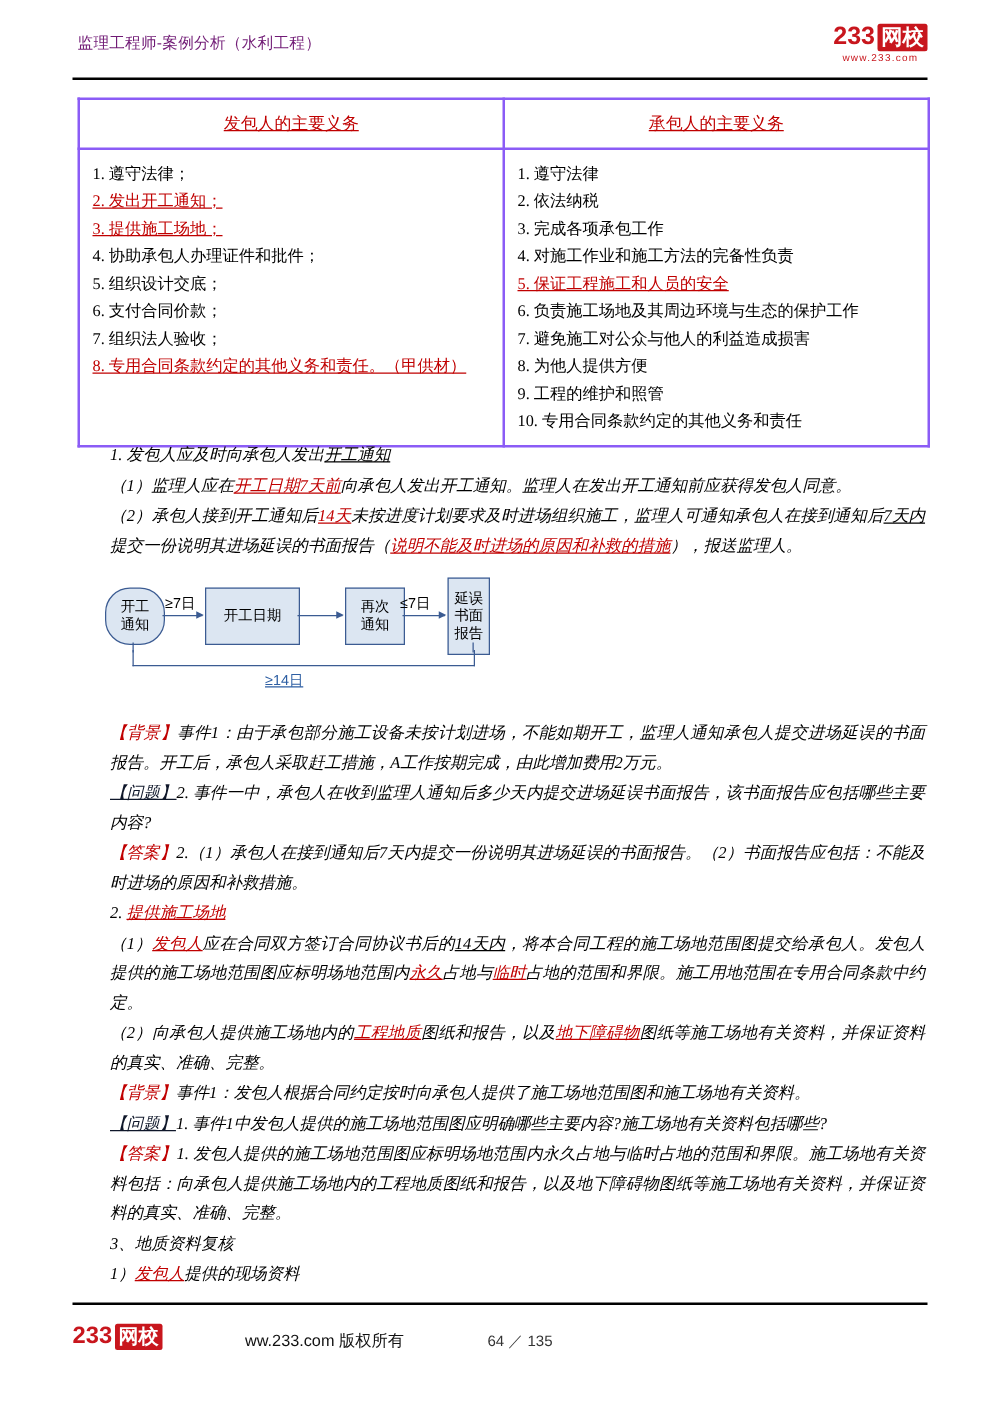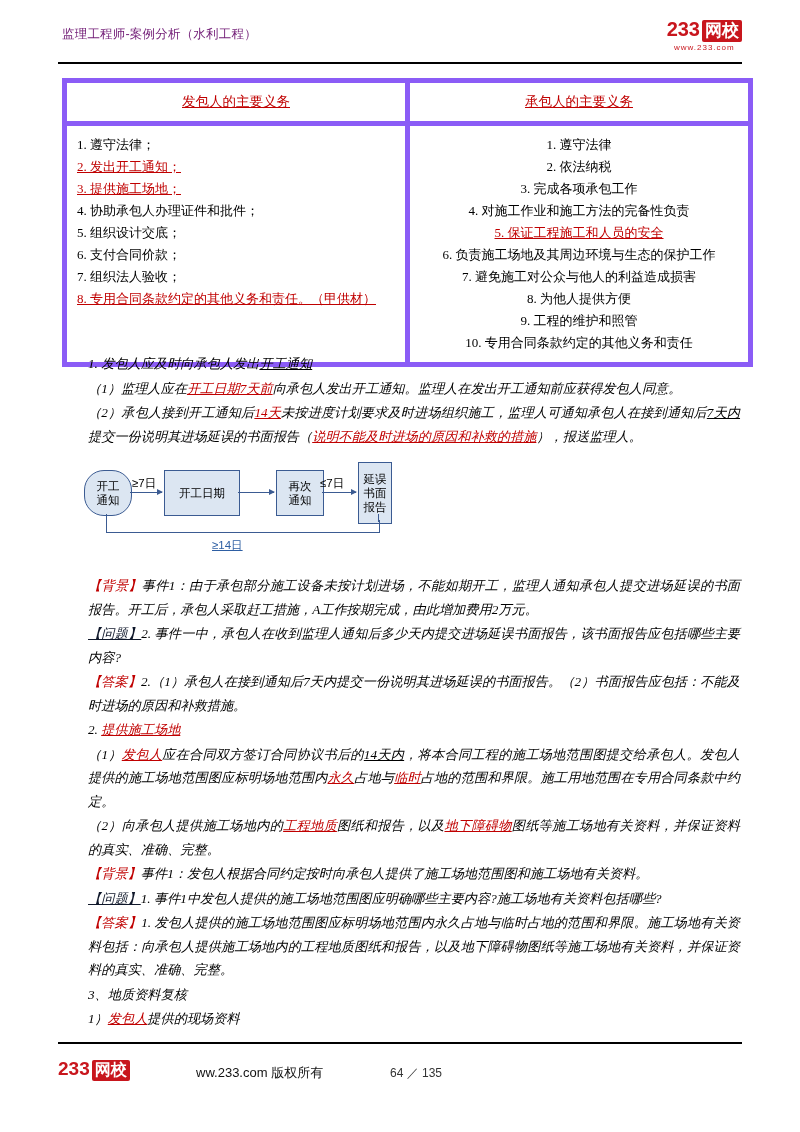--- a/index.html
+++ b/index.html
@@ -44,36 +44,36 @@
     position:absolute; top:62px; left:58px; width:684px; height:2px; background:#000;
   }
 
   
   .tbl{
     position:absolute; left:62px; top:78px; width:676px;
     border-collapse:collapse;
     table-layout:fixed;
   }
   .tbl td,.tbl th{
-    border:5px solid #8b5cf6;
+    border:2px solid #8b5cf6;
     vertical-align:top;
     padding:8px 10px;
     font-size:13px;
     line-height:22px;
   }
   .tbl th{
     text-align:center;
     font-weight:normal;
     color:#c00000;
     text-decoration:underline;
     font-size:13.5px;
     padding:8px 0;
   }
   .cell-left{width:338px;}
-  .cell-right{width:338px;text-align:center;}
+  .cell-right{width:338px;}
   .li{white-space:nowrap;}
   .red-u{color:#c00000;text-decoration:underline;}
   .u{text-decoration:underline;}
 
   
   .body{
     position:absolute; left:62px; top:352px; width:678px;
     font-size:13.2px; line-height:23.5px;
     text-align:justify;
   }

